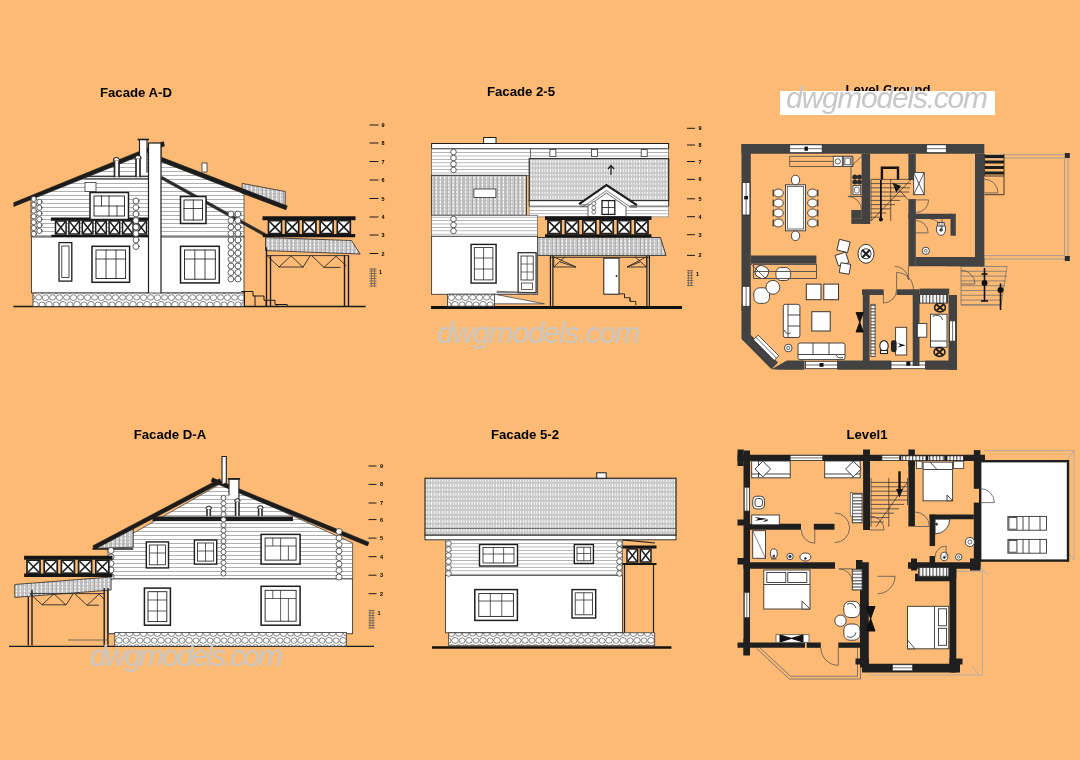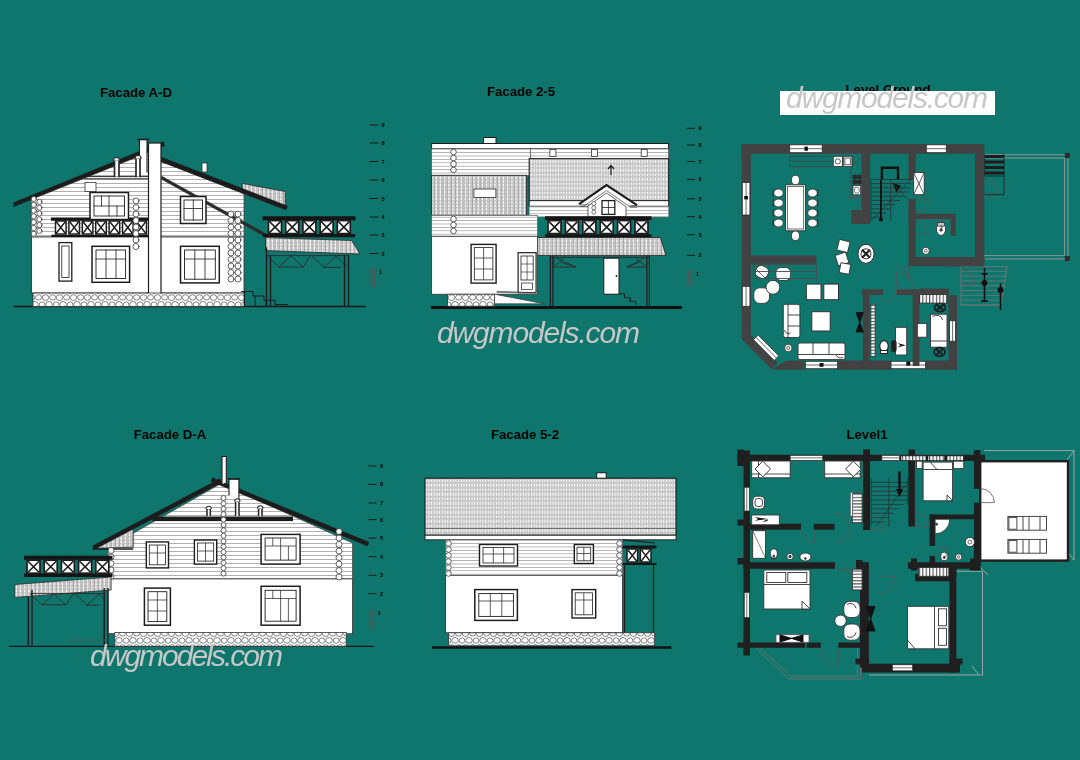--- a/index.html
+++ b/index.html
@@ -1,16 +1,16 @@
 <!DOCTYPE html>
 <html><head>
 <meta charset="utf-8">
 <style>
   html,body{margin:0;padding:0;background:#fff;}
-  .sheet{position:relative;width:1080px;height:760px;background:#0f766e;overflow:hidden;
+  .sheet{position:relative;width:1080px;height:760px;background:#fdba74;overflow:hidden;
     font-family:"Liberation Sans", sans-serif;}
   svg{position:absolute;left:0;top:0;}
   text{font-family:"Liberation Sans", sans-serif;}
 </style>
 </head>
 <body>
 <div class="sheet">
 <svg width="1080" height="760" viewBox="0 0 1080 760">
 <defs>
 

